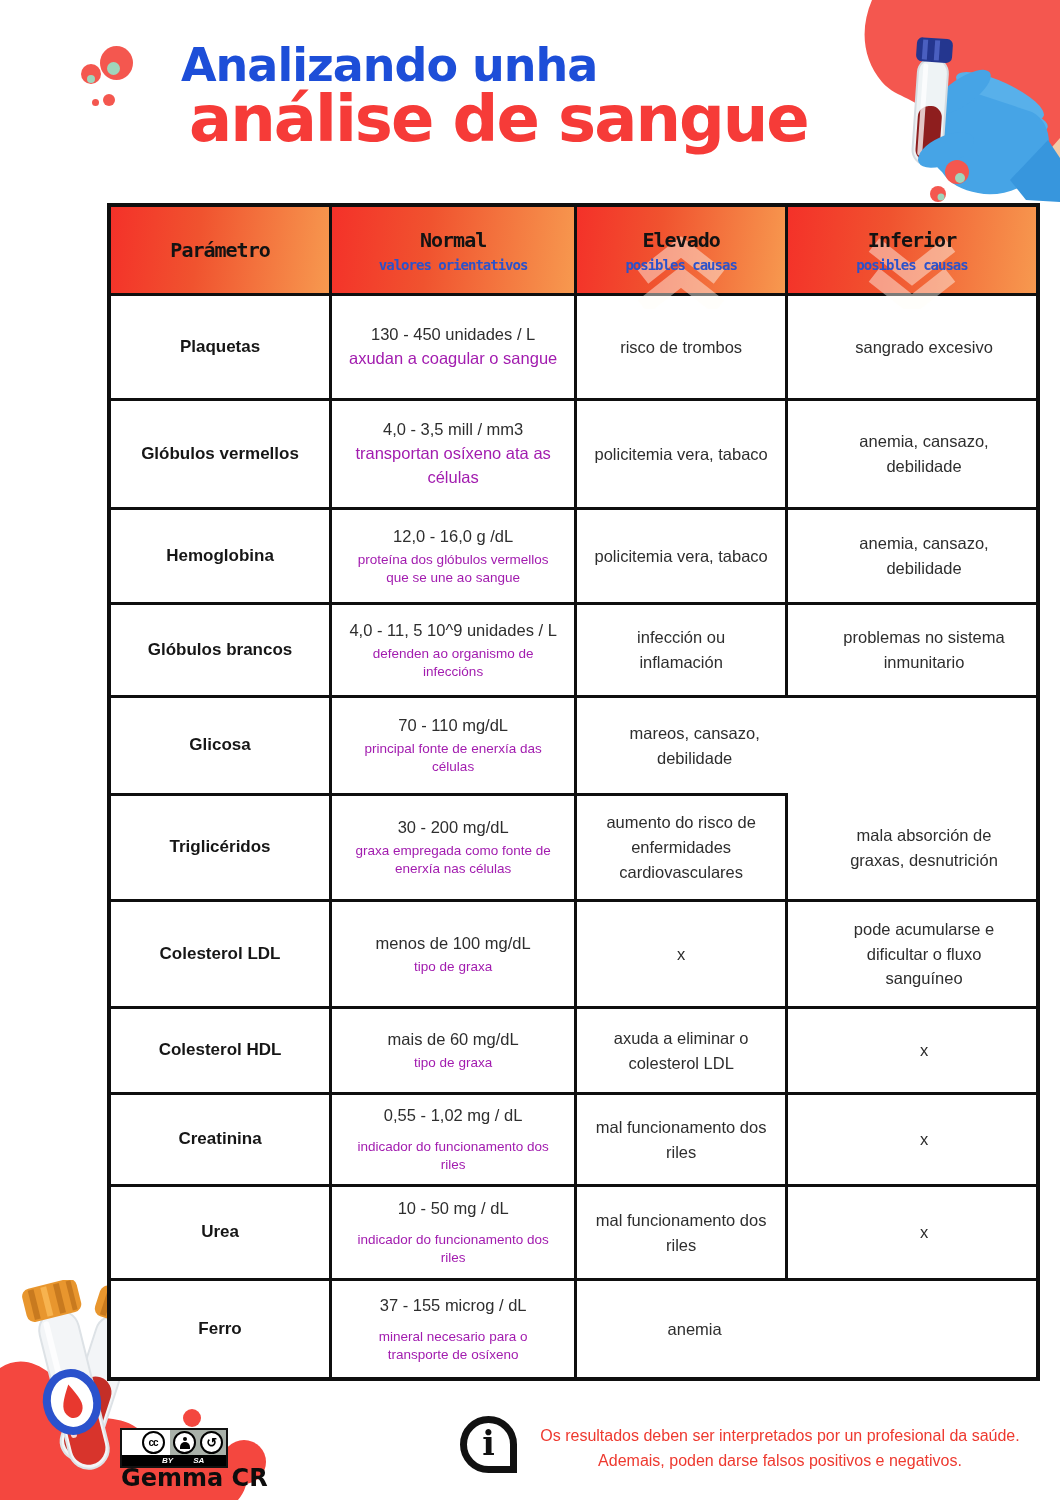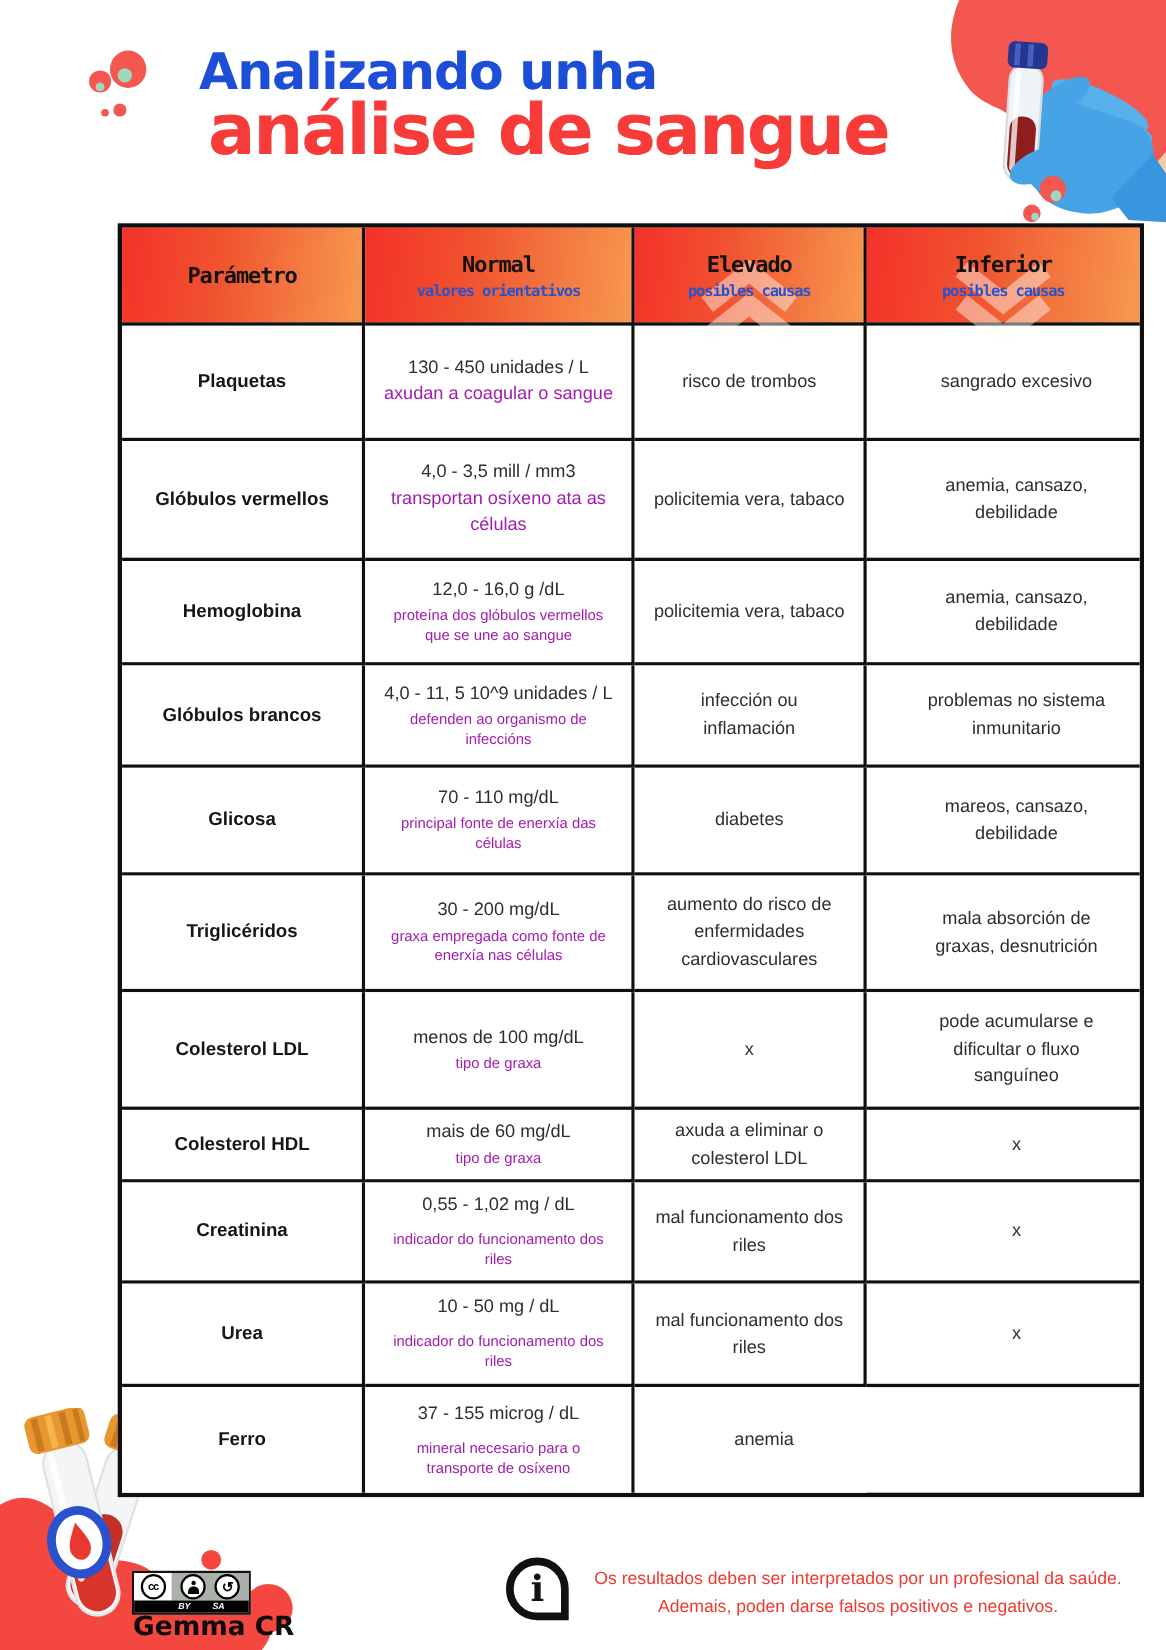--- a/index.html
+++ b/index.html
@@ -42,21 +42,21 @@
   .chev{position:absolute;left:50%;bottom:-16px;transform:translateX(-50%);z-index:1;}
 
   .cell{border-right:3px solid #0f0f0f;border-bottom:3px solid #0f0f0f;box-sizing:border-box;
         display:flex;flex-direction:column;align-items:center;justify-content:center;
         text-align:center;padding:6px 16px;background:#fff;}
   .cell:last-child{border-right:none;padding-left:40px;}
   .trow:last-child .cell{border-bottom:none;}
   .trow:nth-child(1){height:105px}.trow:nth-child(2){height:109px}
   .trow:nth-child(3){height:95px}.trow:nth-child(4){height:93px}
   .trow:nth-child(5){height:98px}.trow:nth-child(6){height:106px}
-  .trow:nth-child(7){height:107px}.trow:nth-child(8){height:66px}
+  .trow:nth-child(7){height:107px}.trow:nth-child(8){height:86px}
   .trow:nth-child(9){height:92px}.trow:nth-child(10){height:94px}
   .trow:nth-child(11){height:96px}
   .param{font-weight:bold;font-size:17px;color:#161616;line-height:1.3;}
   .nval{font-size:16.5px;color:#2e2e2e;line-height:1.45;}
   .ndesc{font-size:13.5px;color:#a21caf;line-height:1.35;margin-top:2px;}
   .trow:nth-child(-n+2) .ndesc{font-size:16.5px;line-height:1.45;margin-top:0;}
   .trow:nth-child(n+9) .ndesc{margin-top:10px;}
   .cause{font-size:16.5px;color:#2e2e2e;line-height:1.5;}
 
   
@@ -65,21 +65,21 @@
               display:flex;align-items:center;justify-content:center;background:#fff;}
   .info-i{font-family:"DejaVu Serif",serif;font-weight:bold;font-size:33px;color:#111;
           line-height:1;margin-top:-3px;}
   .note{position:absolute;left:532px;top:1424px;width:496px;text-align:center;
         font-weight:normal;font-size:16px;line-height:1.55;color:#ee392f;}
 
   
   .cc-badge{position:absolute;left:120px;top:1428px;width:108px;height:40px;border:2px solid #111;
             background:#fff;z-index:3;display:flex;flex-direction:column;box-sizing:border-box;}
   .cc-top{flex:1;display:flex;}
-  .cc-left{width:34px;background:#fff;display:flex;align-items:center;justify-content:center;}
+  .cc-left{width:34px;background:#fff;display:flex;align-items:center;justify-content:center;padding-left:14px;}
   .cc-right{flex:1;background:#a9b1a9;display:flex;align-items:center;justify-content:space-evenly;}
   .cc-circle{width:23px;height:23px;border:2.5px solid #000;border-radius:50%;background:#fff;
              display:flex;align-items:center;justify-content:center;
              font-weight:bold;font-size:10px;color:#000;box-sizing:border-box;letter-spacing:-1px;}
   .cc-strip{height:11px;background:#000;display:flex;align-items:center;
             padding-left:40px;gap:20px;}
   .cc-strip span{color:#fff;font-size:8px;font-weight:bold;line-height:1;font-style:italic;}
   .person{position:relative;width:10px;height:12px;}
   .person:before{content:"";position:absolute;left:3px;top:0;width:4px;height:4px;border-radius:50%;background:#000;}
   .person:after{content:"";position:absolute;left:0;top:5px;width:10px;height:7px;border-radius:5px 5px 0 0;background:#000;}
@@ -223,23 +223,20 @@
 
     <div class="trow">
       <div class="cell">
         <span class="param">Glicosa</span>
       </div>
       <div class="cell">
         <span class="nval">70 - 110 mg/dL</span>
         <span class="ndesc">principal fonte de enerxía das células</span>
       </div>
       <div class="cell">
-        <span class="cause">diabetes</span>
-      </div>
-      <div class="cell">
         <span class="cause">mareos, cansazo, debilidade</span>
       </div>
     </div>
 
     <div class="trow">
       <div class="cell">
         <span class="param">Triglicéridos</span>
       </div>
       <div class="cell">
         <span class="nval">30 - 200 mg/dL</span>

